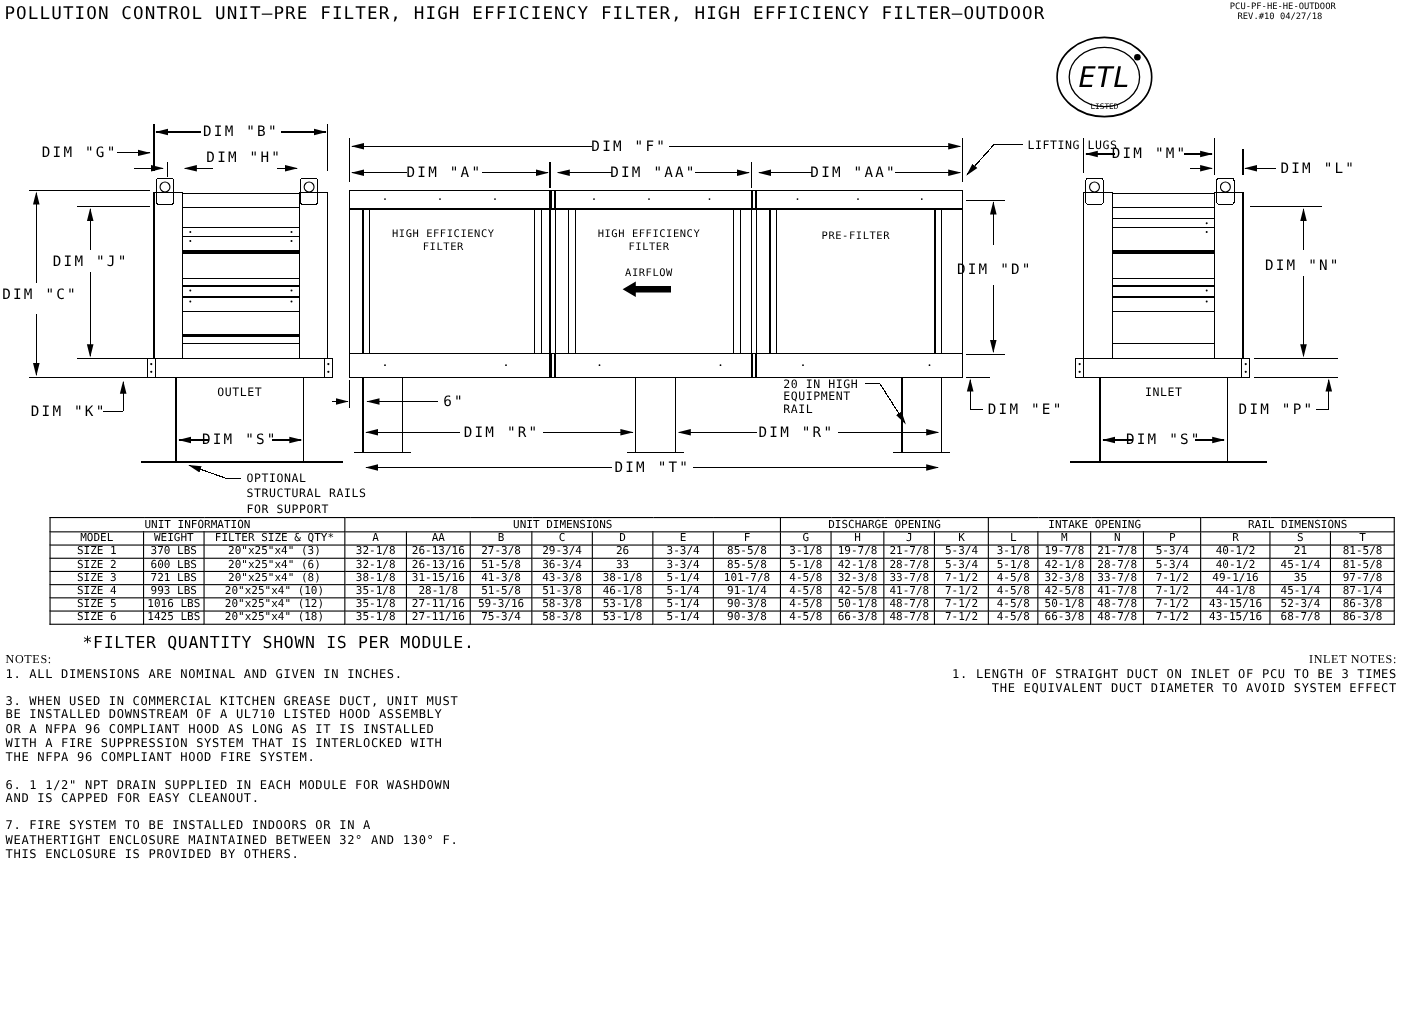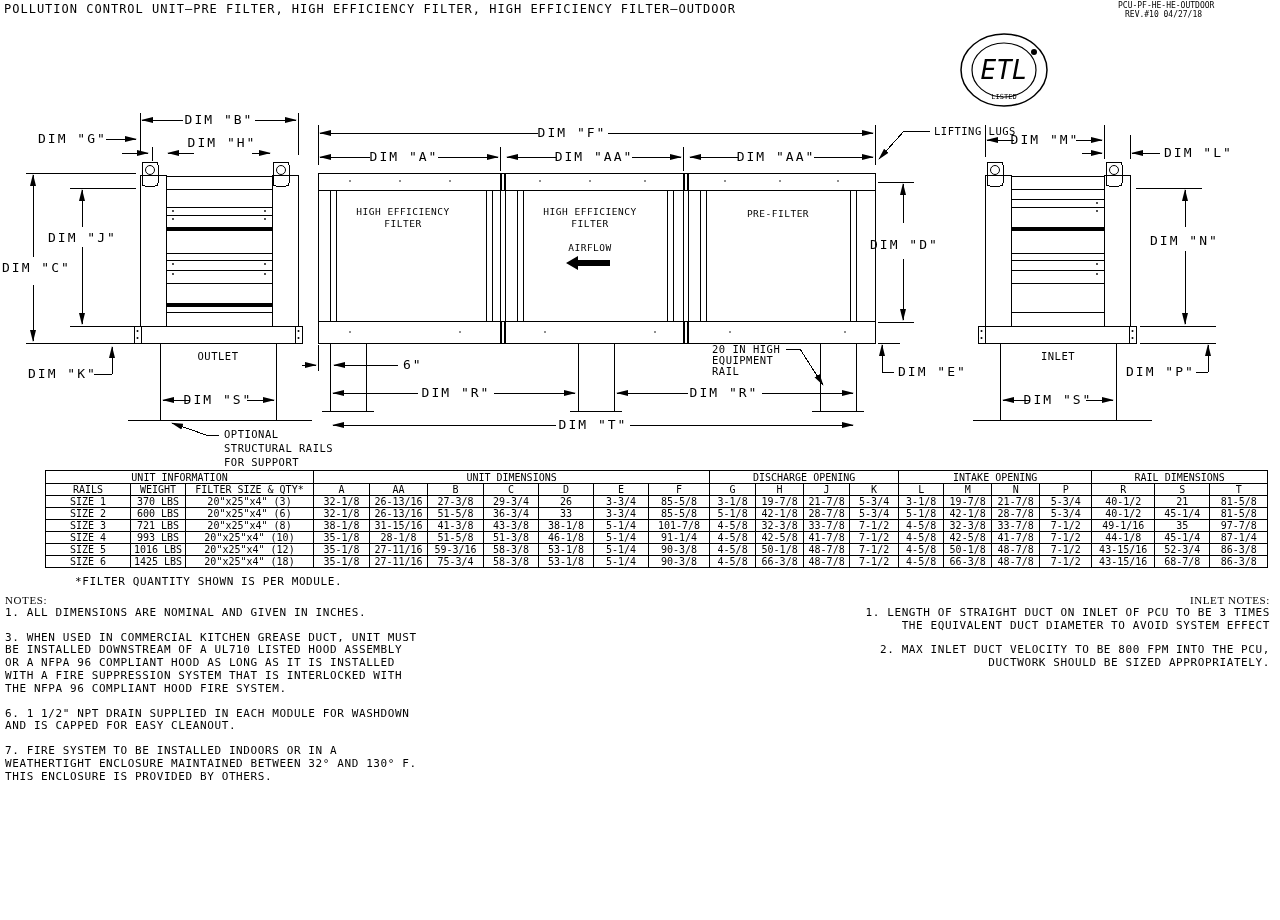--- a/index.html
+++ b/index.html
@@ -1,34 +1,34 @@
 <!DOCTYPE html>
 <html><head>
 <meta charset="utf-8">
 <style>
   html,body{margin:0;padding:0;background:#fff;}
   body{width:1280px;height:920px;position:relative;color:#000;
        font-family:"DejaVu Sans Mono","Liberation Mono",monospace;}
-  .title{position:absolute;left:4px;top:2px;font-size:12px;letter-spacing:1px;white-space:nowrap;}
+  .title{position:absolute;left:4px;top:2px;font-size:16px;letter-spacing:1px;white-space:nowrap;}
   .docbox{position:absolute;left:1118px;top:1px;font-size:8px;line-height:9px;white-space:nowrap;}
   .docbox .rev{padding-left:7px;}
   #logo{position:absolute;left:958px;top:32px;}
   #dwg{position:absolute;left:0;top:95px;}
   svg line,svg rect,svg polyline,svg path.ln{stroke:#000;stroke-width:1;fill:none;shape-rendering:crispEdges;}
   svg .thick{stroke-width:3.5;}
   svg .dot{fill:#000;stroke:none;}
   svg text{fill:#000;stroke:none;shape-rendering:auto;font-family:"DejaVu Sans Mono","Liberation Mono",monospace;}
   svg .dim{font-size:13px;letter-spacing:2px;}
   svg .sm{font-size:9.5px;letter-spacing:0.5px;}
   svg .md{font-size:10.5px;letter-spacing:0.5px;}
   #spec-table{position:absolute;left:45px;top:470px;width:1209px;border-collapse:collapse;table-layout:fixed;}
   #spec-table th,#spec-table td{border:1px solid #000;font-size:10px;font-weight:normal;text-align:center;
       padding:0;height:11px;line-height:11px;white-space:nowrap;overflow:hidden;}
   #spec-table th.grp{height:12px;}
-  .footnote{position:absolute;left:75px;top:575px;font-size:11px;letter-spacing:0.6px;white-space:nowrap;}
+  .footnote{position:absolute;left:75px;top:575px;font-size:15px;letter-spacing:0.6px;white-space:nowrap;}
   .notes{position:absolute;font-size:11px;line-height:12.8px;letter-spacing:0.6px;white-space:pre-line;}
   #notes-left{left:5px;top:594px;width:480px;}
   #notes-right{left:790px;top:594px;width:480px;text-align:right;}
   .note-para{margin:0 0 12px 0;}
   .note-title{margin:0;font-family:Liberation Serif, serif;}
 </style>
 </head>
 <body>
 
 <div class="title">POLLUTION CONTROL UNIT–PRE FILTER, HIGH EFFICIENCY FILTER, HIGH EFFICIENCY FILTER–OUTDOOR</div>
@@ -321,21 +321,21 @@
     </colgroup>
   <thead>
       <tr>
         <th colspan="3" class="grp">UNIT INFORMATION</th>
         <th colspan="7" class="grp">UNIT DIMENSIONS</th>
         <th colspan="4" class="grp">DISCHARGE OPENING</th>
         <th colspan="4" class="grp">INTAKE OPENING</th>
         <th colspan="3" class="grp">RAIL DIMENSIONS</th>
       </tr>
       <tr>
-        <th>RAILS</th>
+        <th>MODEL</th>
         <th>WEIGHT</th>
         <th>FILTER SIZE &amp; QTY*</th>
         <th>A</th>
         <th>AA</th>
         <th>B</th>
         <th>C</th>
         <th>D</th>
         <th>E</th>
         <th>F</th>
         <th>G</th>
@@ -497,14 +497,13 @@
 
 <div id="notes-left" class="notes"><div class="note-title">NOTES:</div><div class="note-para">1. ALL DIMENSIONS ARE NOMINAL AND GIVEN IN INCHES.</div><div class="note-para">3. WHEN USED IN COMMERCIAL KITCHEN GREASE DUCT, UNIT MUST
 BE INSTALLED DOWNSTREAM OF A UL710 LISTED HOOD ASSEMBLY
 OR A NFPA 96 COMPLIANT HOOD AS LONG AS IT IS INSTALLED
 WITH A FIRE SUPPRESSION SYSTEM THAT IS INTERLOCKED WITH
 THE NFPA 96 COMPLIANT HOOD FIRE SYSTEM.</div><div class="note-para">6. 1 1/2" NPT DRAIN SUPPLIED IN EACH MODULE FOR WASHDOWN
 AND IS CAPPED FOR EASY CLEANOUT.</div><div class="note-para">7. FIRE SYSTEM TO BE INSTALLED INDOORS OR IN A
 WEATHERTIGHT ENCLOSURE MAINTAINED BETWEEN 32° AND 130° F.
 THIS ENCLOSURE IS PROVIDED BY OTHERS.</div></div>
 <div id="notes-right" class="notes"><div class="note-title">INLET NOTES:</div><div class="note-para">1. LENGTH OF STRAIGHT DUCT ON INLET OF PCU TO BE 3 TIMES
-THE EQUIVALENT DUCT DIAMETER TO AVOID SYSTEM EFFECT</div><div class="note-para">2. MAX INLET DUCT VELOCITY TO BE 800 FPM INTO THE PCU,
-DUCTWORK SHOULD BE SIZED APPROPRIATELY.</div></div>
+THE EQUIVALENT DUCT DIAMETER TO AVOID SYSTEM EFFECT</div></div>
 
 </body></html>

